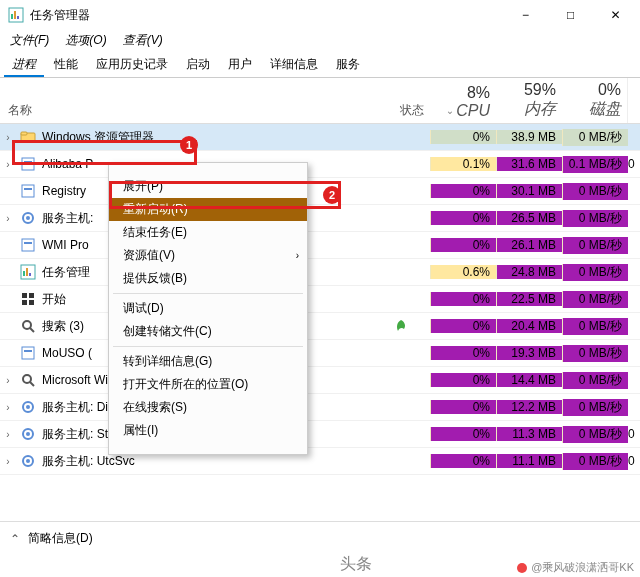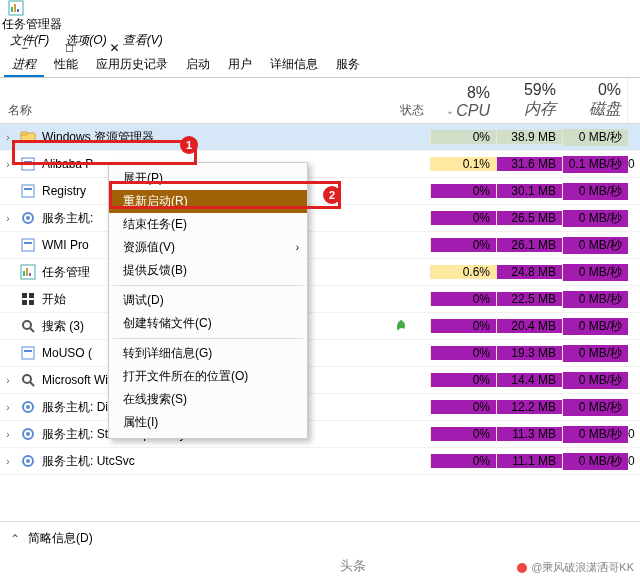--- a/index.html
+++ b/index.html
@@ -1,17 +1,17 @@
 <!DOCTYPE html>
 <html><head>
 <meta charset="utf-8">
 <style>
   * { box-sizing: border-box; margin: 0; padding: 0; font-family: "Microsoft YaHei", "Segoe UI", sans-serif; }
   body { width: 640px; height: 577px; background: #fff; font-size: 12px; color: #000; position: relative; overflow: hidden; }
-  .titlebar { display: flex; height: 30px; padding: 0 2px; flex-direction: column; }
+  .titlebar { display: flex; align-items: center; height: 30px; padding: 0 2px; }
   .titlebar .app-icon { width: 16px; height: 16px; margin: 0 6px; }
   .titlebar .title { flex: 0 0 auto; font-size: 12px; }
   .titlebar .spacer { flex: 1; }
   .titlebar .winbtns { display: flex; }
   .titlebar .winbtn { width: 45px; height: 30px; display: flex; align-items: center; justify-content: center; color: #000; }
   .menubar { display: flex; height: 22px; padding: 0 4px; gap: 4px; }
   .menubar .menu { padding: 2px 6px; font-size: 12px; font-style: italic; }
   .tabbar { display: flex; height: 26px; border-bottom: 1px solid #ccc; padding: 0 4px; gap: 2px; }
   .tabbar .tab { padding: 4px 8px; font-size: 12px; }
   .tabbar .tab.active { border-bottom: 2px solid #0078d4; font-style: italic; }
@@ -31,29 +31,29 @@
   .proc-row .icon { width: 16px; height: 16px; margin: 0 4px; display:flex; align-items:center; justify-content:center; }
   .proc-row .name { flex: 1; padding-left: 2px; font-size: 12px; white-space: nowrap; overflow: hidden; }
   .proc-row .stat { width: 36px; text-align: center; color: #3a3; }
   .proc-row .cpu, .proc-row .mem, .proc-row .disk { width: 66px; text-align: right; padding-right: 6px; font-size: 12px; background: #a21caf; border-left: 1px solid #f0e8c0; }
   .proc-row .cpu.hot { background: #ffe8a0; }
   .proc-row .more { width: 12px; }
   .proc-row.selected { background: #d6e8f7; }
   .proc-row.selected .cpu, .proc-row.selected .mem, .proc-row.selected .disk { background: #d0dec8; }
   .red-box { position: absolute; border: 3px solid #e02020; pointer-events: none; z-index: 50; }
   .red-badge { position: absolute; width: 18px; height: 18px; border-radius: 50%; background: #e02020; color: #fff; font-size: 11px; display: flex; align-items: center; justify-content: center; z-index: 51; font-weight: bold; }
-  .context-menu { position: absolute; left: 108px; top: 162px; width: 200px; background: #fcfcfc; border: 1px solid #ccc; box-shadow: 3px 3px 6px rgba(0,0,0,0.25); z-index: 40; padding: 4px 0; }
+  .context-menu { position: absolute; left: 108px; top: 162px; width: 200px; background: #fcfcfc; border: 1px solid #ccc; box-shadow: 3px 3px 6px rgba(0,0,0,0.25); z-index: 40; padding: 12px 0; }
   .context-menu .mi { height: 23px; display: flex; align-items: center; padding: 0 14px; font-size: 12px; position: relative; }
   .context-menu .mi.hl { background: #a16207; color: #fff; }
   .context-menu .sep { height: 1px; background: #ddd; margin: 3px 4px; }
   .context-menu .mi .arr { position: absolute; right: 8px; font-size: 10px; }
   .footer { position: absolute; bottom: 22px; left: 0; right: 0; height: 34px; border-top: 1px solid #ddd; display: flex; align-items: center; padding: 0 10px; background:#fff; }
   .footer .chev { font-size: 12px; margin-right: 8px; color: #555; }
   .watermark { position: absolute; bottom: 2px; right: 6px; font-size: 11px; color: #888; display:flex; align-items:center; gap:3px;}
-  .watermark-left { position: absolute; bottom: 2px; left: 340px; font-size: 13px; color: #888; }
+  .watermark-left { position: absolute; bottom: 2px; left: 340px; font-size: 16px; color: #888; }
   svg { display: block; }
 </style>
 </head>
 <body>
 
 <div class="titlebar">
   <div class="app-icon">
     <svg width="16" height="16">
         <rect x="1" y="1" width="14" height="14" fill="#fff" stroke="#4aa" stroke-width="1"></rect>
         <rect x="3" y="7" width="2" height="5" fill="#3b8"></rect>

